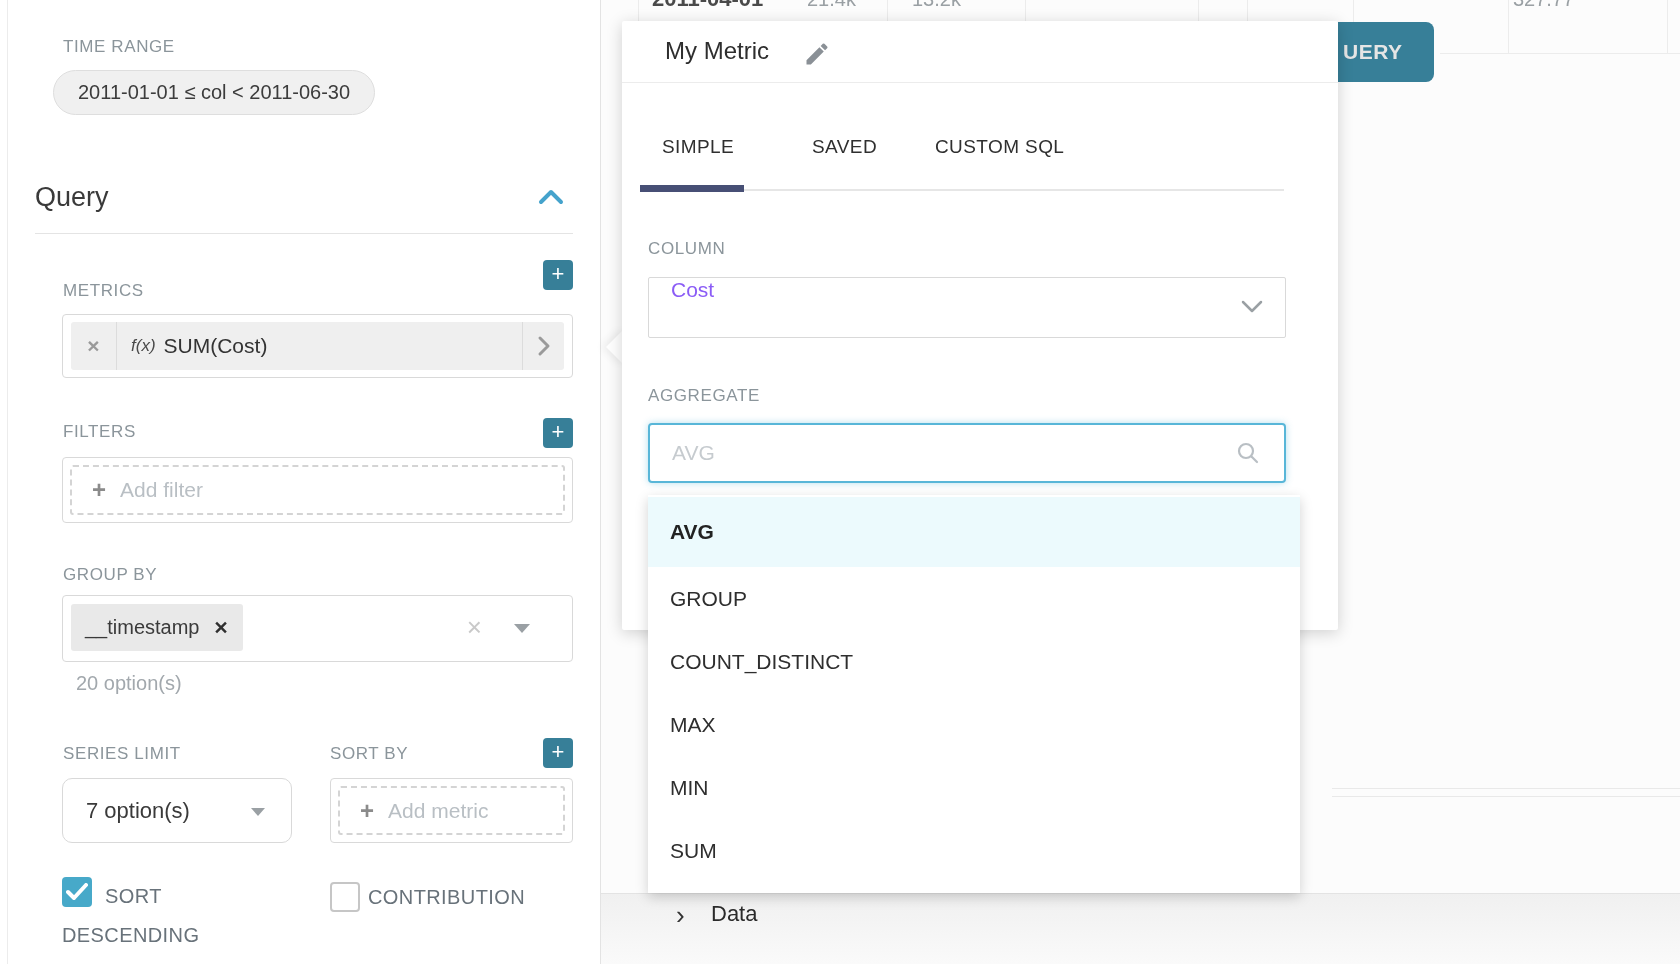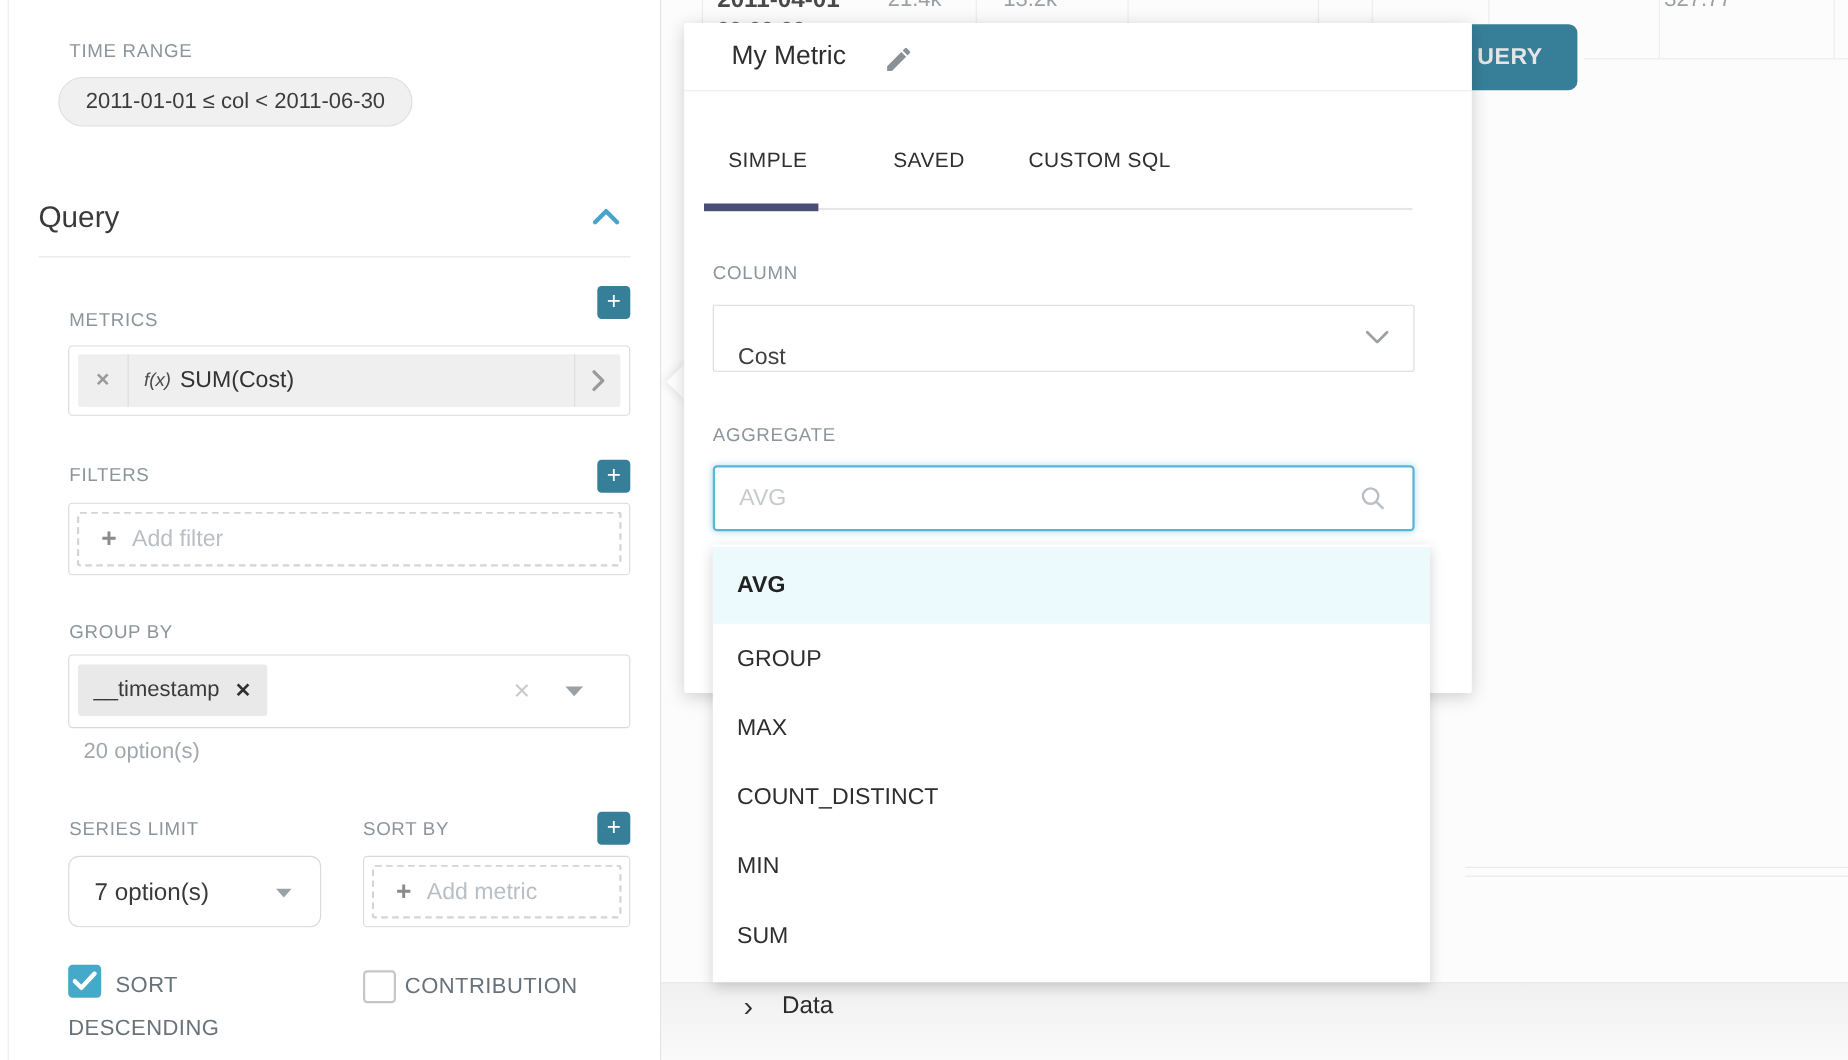--- a/index.html
+++ b/index.html
@@ -62,21 +62,21 @@
   .pop-arrow { position:absolute; left:611px; top:335px; width:24px; height:24px; background:#fff;
     transform:rotate(45deg); box-shadow:-3px 3px 8px rgba(0,0,0,.07); z-index:9; }
   .pop-title { position:absolute; left:43px; top:16px; font-size:24px; color:#2e2e2e; }
   .pencil { position:absolute; left:181px; top:19px; width:28px; height:28px; }
   .pop-hr { position:absolute; left:0; top:61px; width:716px; height:1px; background:#ececec; }
   .tab { position:absolute; top:115px; font-size:19px; color:#2f2f2f; letter-spacing:.4px; }
   .tab-line { position:absolute; left:18px; top:168px; width:644px; height:2px; background:#e6e6e6; }
   .tab-active-bar { position:absolute; left:18px; top:164px; width:104px; height:7px; background:#474f75; }
   .pop-label { position:absolute; font-size:17px; color:#8b959b; letter-spacing:.6px; }
   .cost-select { position:absolute; left:26px; top:256px; width:638px; height:61px; background:#fff;
-    border:1px solid #d9d9d9; border-radius:2px; display:flex; align-items:flex-end; font-size:21px; color:#404040; }
+    border:1px solid #d9d9d9; border-radius:2px; display:flex; align-items:flex-start; font-size:21px; color:#8b5cf6; }
   .agg-input { position:absolute; left:26px; top:402px; width:638px; height:60px; border:2px solid #58b6d8;
     border-radius:4px; box-shadow:0 0 7px rgba(88,182,216,.45); font-family:"Liberation Sans",sans-serif;
     font-size:21px; color:#333; padding:0 52px 0 22px; outline:none; background:#fff; }
   .agg-input::placeholder { color:#c6cbcf; }
   .search-ico { position:absolute; left:614px; top:420px; width:24px; height:24px; }
   
   .dropdown { position:absolute; left:648px; top:495px; width:652px; height:398px; background:#fff;
     box-shadow:0 4px 12px rgba(0,0,0,.18); z-index:20; padding-top:2px; }
   .dd-item { height:63px; display:flex; align-items:center; padding-left:22px; font-size:21px; color:#2e2e2e; }
   .dd-item.hl { height:70px; background:#ecfafd; font-weight:bold; color:#222; }
@@ -209,19 +209,19 @@
     <input class="agg-input" type="text" value="" placeholder="AVG" style="">
     <svg class="search-ico" viewBox="0 0 24 24">
       <circle cx="10" cy="10" r="7" fill="none" stroke="#b9bfc4" stroke-width="2.2"></circle>
       <line x1="15.5" y1="15.5" x2="21" y2="21" stroke="#b9bfc4" stroke-width="2.2" stroke-linecap="round"></line>
     </svg>
   </div>
 
   <div class="dropdown">
     <div class="dd-item hl">AVG</div>
     <div class="dd-item">GROUP</div>
+    <div class="dd-item">COUNT_DISTINCT</div>
     <div class="dd-item">MAX</div>
-    <div class="dd-item">COUNT_DISTINCT</div>
     <div class="dd-item">MIN</div>
     <div class="dd-item">SUM</div>
   </div>
 
 </div>
 
 </body></html>

